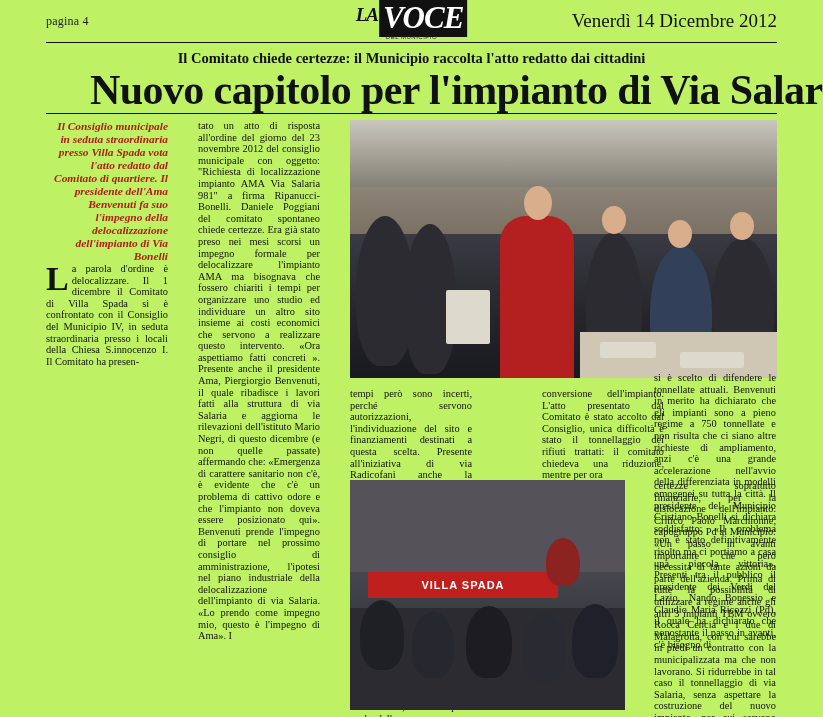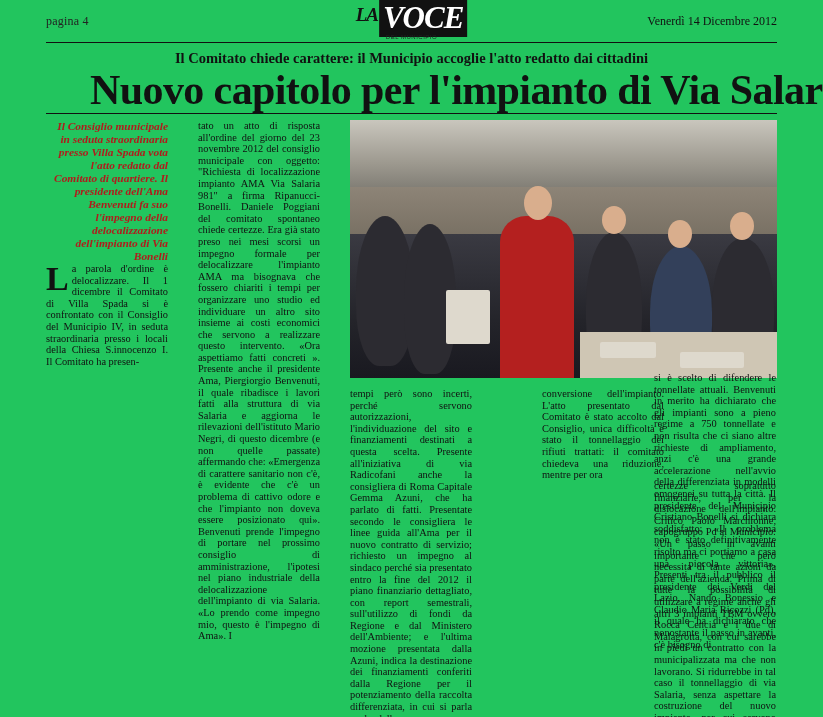--- a/index.html
+++ b/index.html
@@ -4,21 +4,21 @@
 <style>
   html, body {
     margin: 0;
     padding: 0;
     background: #ffffff;
   }
   .page {
     position: relative;
     width: 823px;
     height: 717px;
-    background: #22c55e;
+    background: #bef264;
     font-family: "Liberation Serif", serif;
     color: #111111;
     overflow: hidden;
   }
 
   
   .masthead {
     position: absolute;
     left: 0; top: 0;
     width: 823px;
@@ -31,21 +31,21 @@
   }
   .masthead .page-num {
     font-family: "Liberation Serif", serif;
     font-size: 12px;
     color: #222;
     letter-spacing: .2px;
     white-space: nowrap;
   }
   .masthead .date {
     font-family: "Liberation Serif", serif;
-    font-size: 12px;
+    font-size: 19px;
     color: #111;
     font-weight: normal;
     white-space: nowrap;
   }
   .logo {
     position: absolute;
     left: 50%;
     top: 2px;
     transform: translateX(-50%);
     text-align: center;
@@ -232,21 +232,21 @@
 
   <div class="logo">
     <div class="logo-main">
       <span class="logo-la">LA</span><span class="logo-voce">VOCE</span>
     </div>
     <div class="logo-sub">DEL MUNICIPIO</div>
   </div>
 
   <div class="rule top"></div>
 
-  <div class="kicker">Il Comitato chiede carattere: il Municipio accoglie l'atto redatto dai cittadini</div>
+  <div class="kicker">Il Comitato chiede certezze: il Municipio raccolta l'atto redatto dai cittadini</div>
   <div class="headline">Nuovo capitolo per l'impianto di Via Salaria</div>
   <div class="rule under-head"></div>
 
   <div class="body">
 
     <div class="col c1">
       <p class="standfirst">Il Consiglio municipale in seduta straordinaria presso Villa Spada vota l'atto redatto dal Comitato di quartiere. Il presidente dell'Ama Benvenuti fa suo l'impegno della delocalizzazione dell'impianto di Via Bonelli</p>
       <p class="dropcap-para"><span class="dropcap">L</span><span>a parola d'ordine è delocalizzare. Il 1 dicembre il Comitato di Villa Spada si è confrontato con il Consiglio del Municipio IV, in seduta straordinaria presso i locali della Chiesa S.innocenzo I. Il Comitato ha presen-</span></p>
     </div>
 
@@ -279,20 +279,34 @@
       <p>tempi però sono incerti, perché servono autorizzazioni, l'individuazione del sito e finanziamenti destinati a questa scelta. Presente all'iniziativa di via Radicofani anche la consigliera di Roma Capitale Gemma Azuni, che ha parlato di fatti. Presentate secondo le consigliera le linee guida all'Ama per il nuovo contratto di servizio; richiesto un impegno al sindaco perché sia presentato entro la fine del 2012 il piano finanziario dettagliato, con report semestrali, sull'utilizzo di fondi da Regione e dal Ministero dell'Ambiente; e l'ultima mozione presentata dalla Azuni, indica la destinazione dei finanziamenti conferiti dalla Regione per il potenziamento della raccolta differenziata, in cui si parla anche della</p>
     </div>
 
     <div class="col c4" style="top:268px;margin-left:40px;">
       <p>conversione dell'impianto. L'atto presentato dal Comitato è stato accolto dal Consiglio, unica difficoltà è stato il tonnellaggio dei rifiuti trattati: il comitato chiedeva una riduzione, mentre per ora</p>
     </div>
     <div class="col c5" style="top:252px; width:122px;">
       <p>si è scelto di difendere le tonnellate attuali. Benvenuti in merito ha dichiarato che gli impianti sono a pieno regime a 750 tonnellate e non risulta che ci siano altre richieste di ampliamento, anzi c'è una grande accelerazione nell'avvio della differenziata in modelli omogenei su tutta la città. Il presidente del Municipio Cristiano Bonelli si dichiara soddisfatto: «Il problema non è stato definitivamente risolto ma ci portiamo a casa una piccola vittoria». Presenti tra il pubblico il presidente dei Verdi del Lazio, Nando Bonessio e Claudio Maria Ricozzi (Pd), il quale ha dichiarato che nonostante il passo in avanti, c'è bisogno di</p>
     </div>
 
+    <div class="photo photo-bottom">
+      <div class="sky"></div>
+      <div class="blob" style="left:0; top:0; width:100%; height:40%; background:#56525a; border-radius:0;"></div>
+      <div class="banner" style="left:18px; top:92px; width:190px; height:26px;">
+        <span class="banner-text">VILLA SPADA</span>
+      </div>
+      <div class="blob p-dark" style="left:0; top:128px; width:275px; height:110px; border-radius:0;"></div>
+      <div class="blob" style="left:10px; top:120px; width:44px; height:70px; background:#1f1f26;"></div>
+      <div class="blob" style="left:62px; top:132px; width:42px; height:66px; background:#272730;"></div>
+      <div class="blob" style="left:116px; top:126px; width:46px; height:72px; background:#1c1c22;"></div>
+      <div class="blob" style="left:172px; top:134px; width:44px; height:68px; background:#2a2a33;"></div>
+      <div class="blob" style="left:222px; top:124px; width:46px; height:74px; background:#20202a;"></div>
+      <div class="blob" style="left:196px; top:58px; width:34px; height:48px; background:#8c2320;"></div>
+    </div>
 
     <div class="col c4" style="top:0; left:456px; width:0; height:0;"></div>
 
     <div class="col c5" style="top:360px; left:608px; width:122px;">
       <p>certezze sopratutto finanziarie, per la dislocazione dell'impianto. Critico Paolo Marchionne, capogruppo Pd al Municipio: «Un passo in avanti importante che però necessita di tante azioni da parte dell'azienda. Prima di tutte la possibilità di utilizzare a regime anche gli altri 3 impianti TBM ovvero Rocca Cencia e i due di Malagrotta, con cui sarebbe in piedi un contratto con la municipalizzata ma che non lavorano. Si ridurrebbe in tal caso il tonnellaggio di via Salaria, senza aspettare la costruzione del nuovo impianto, per cui servono almeno 20 milioni di euro e 5 anni per la realizzazione».</p>
 
     </div>
 
   </div>
 </div>

